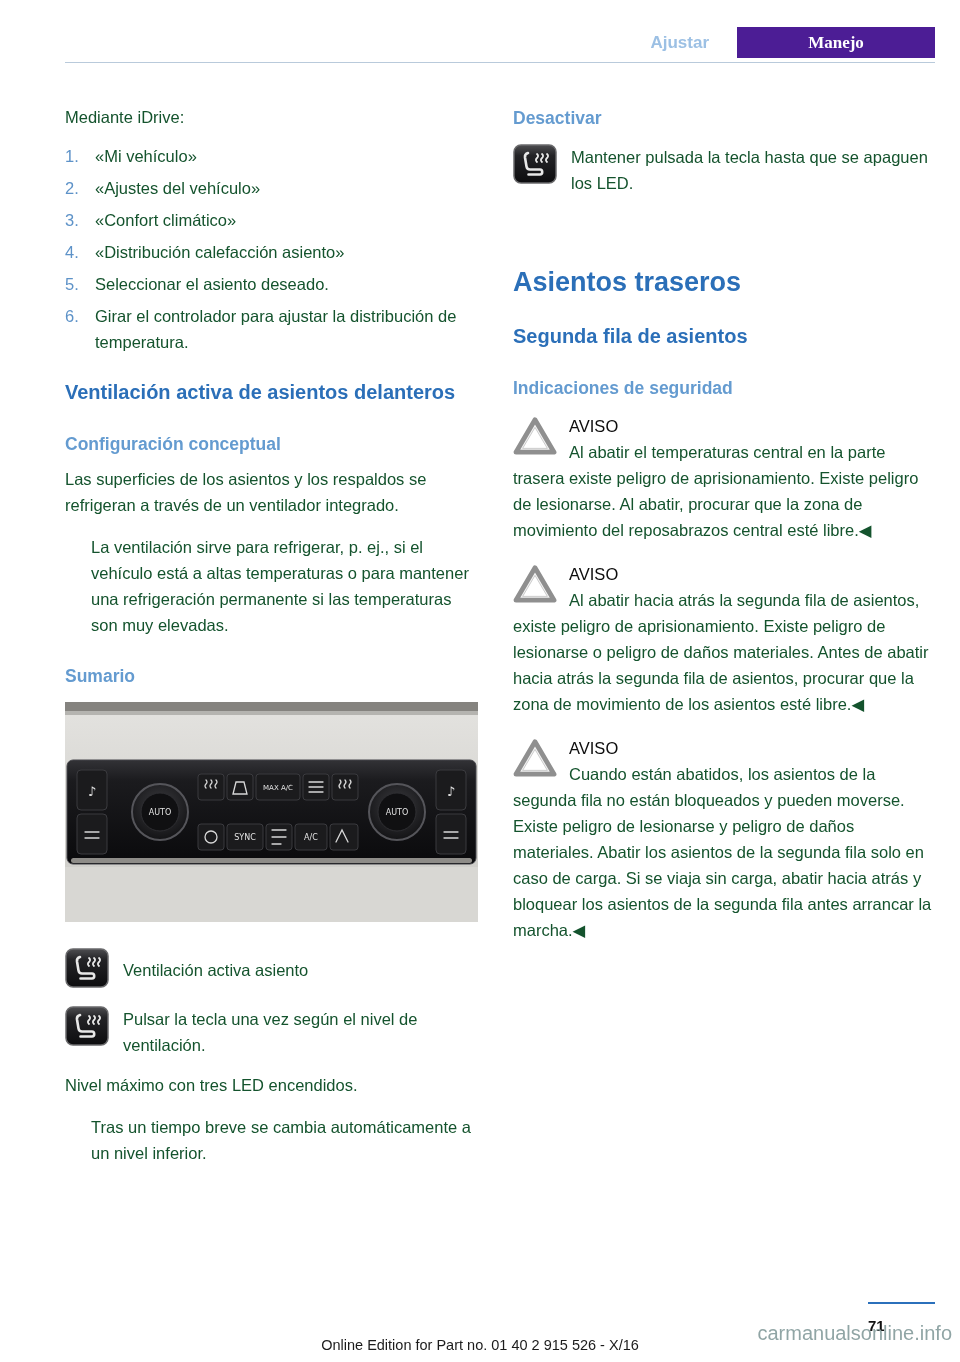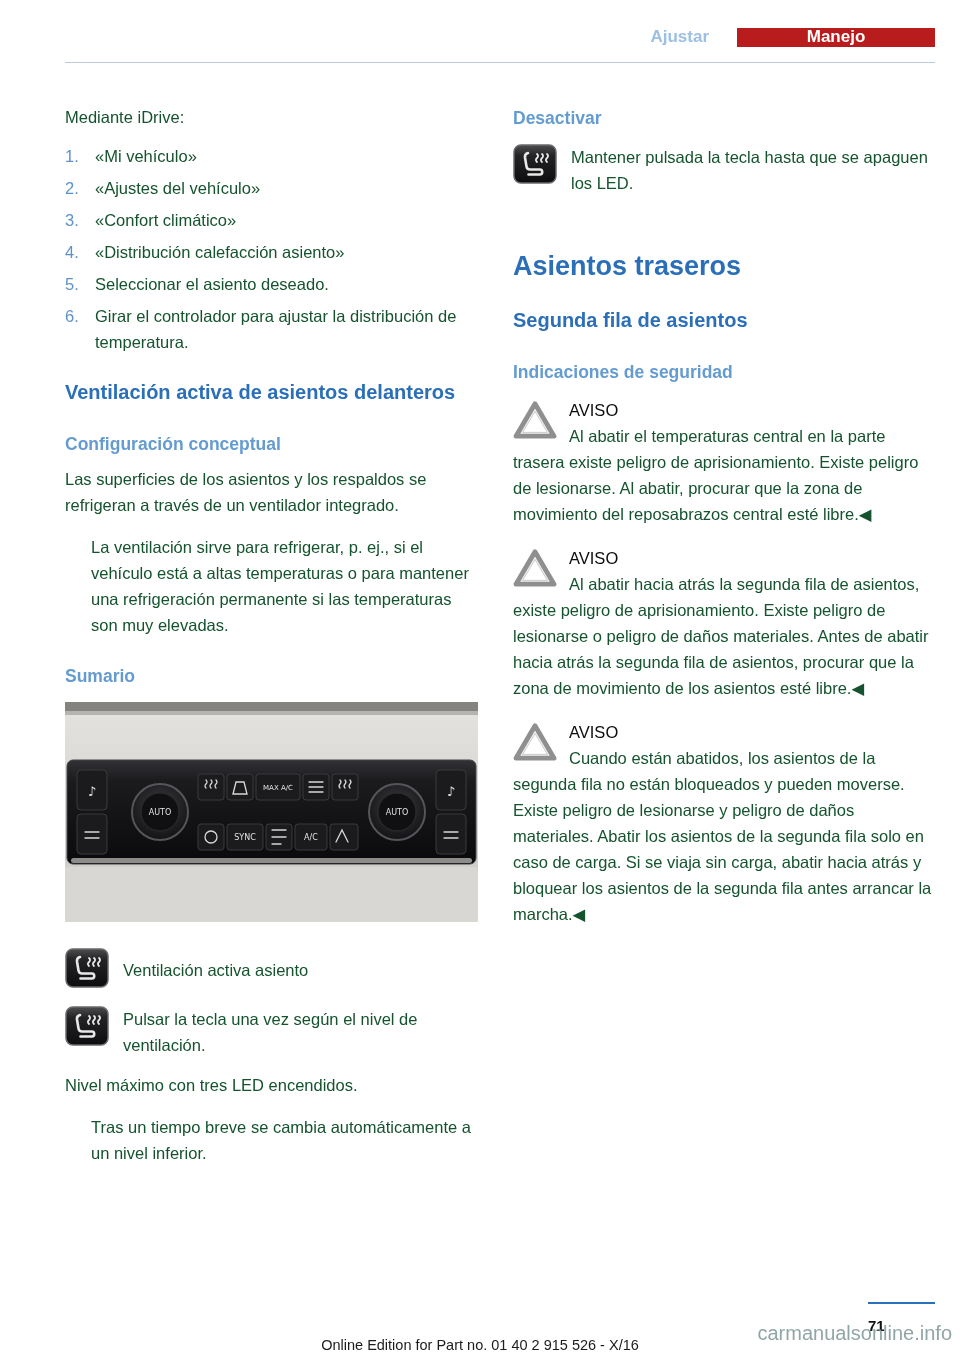--- a/index.html
+++ b/index.html
@@ -9,34 +9,34 @@
     font-family: "Liberation Sans", sans-serif;
     background: #ffffff; color: #0d0d0d;
     position: relative; overflow: hidden;
   }
   .page { position: absolute; inset: 0; background: #fff; overflow: hidden; }
 
   
   .tabs { position: absolute; top: 27px; left: 65px; right: 25px;
           display: flex; justify-content: flex-end; align-items: center; }
   .tab-light { color: #9cc0e4; font-size: 17px; font-weight: bold; margin-right: 28px; }
-  .tab-dark  { background: #b91c1c; color: #fff; font-size: 17px; font-weight: bold;
-               width: 198px; height: 19px; display: flex; align-items: center; justify-content: center; }
+  .tab-dark  { background: #4c1d95; color: #fff; font-size: 17px; font-weight: bold;
+               width: 198px; height: 31px; display: flex; align-items: center; justify-content: center; font-family: Liberation Serif, serif; }
   .header-rule { position: absolute; top: 62px; left: 65px; right: 25px;
                  border-top: 1px solid #b9cadb; height: 0; }
 
   
   .col { position: absolute; top: 104px; }
   .col-left  { left: 65px;  width: 415px; }
   .col-right { left: 513px; width: 420px; }
 
   .body { font-size: 16.5px; line-height: 26px; margin: 0; color: #14532d; }
   .mt10 { margin-top: 10px; } .mt14 { margin-top: 14px; } .mt16 { margin-top: 16px; margin-left: 26px; }
 
-  .h1 { color: #2b6fb8; font-size: 27px; line-height: 33px; font-weight: bold; margin: 54px 0 0; }
+  .h1 { color: #2b6fb8; font-size: 27px; line-height: 33px; font-weight: bold; margin: 70px 0 0; }
   .h2 { color: #2b6fb8; font-size: 20px; line-height: 27px; font-weight: bold; margin: 24px 0 0; }
   .h3 { color: #649bd0; font-size: 17.5px; line-height: 24px; font-weight: bold; margin: 26px 0 0; }
   .h3.first { margin-top: 2px; }
 
   
   .steps { list-style: none; margin: 13px 0 0; padding: 0; }
   .step { display: flex; margin-bottom: 6px; }
   .step-num { flex: 0 0 30px; color: #5d92c8; font-size: 16.5px; line-height: 26px; }
   .step-text { flex: 1; }
 

